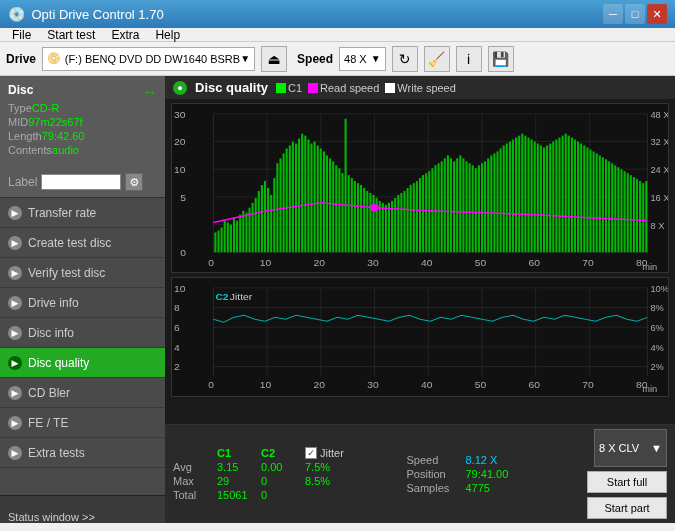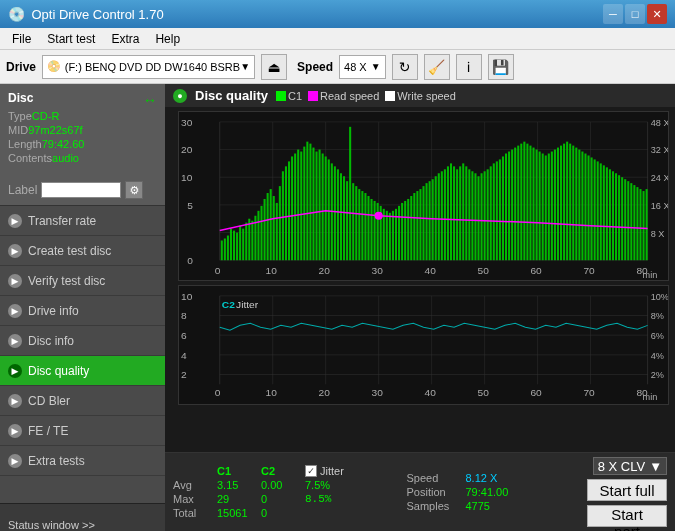--- a/index.html
+++ b/index.html
@@ -23,21 +23,21 @@
       display: flex; align-items: center; justify-content: center;
       font-size: 11px; cursor: pointer; border-radius: 2px;
       background: rgba(255,255,255,0.2);
       color: white;
     }
     .titlebar-btn.close { background: #c0392b; }
 
     
     .menubar {
       background: #f0f0f0;
-      height: 22px;
+      height: 14px;
       display: flex;
       align-items: center;
       padding: 0 4px;
       border-bottom: 1px solid #ccc;
     }
     .menubar-item {
       padding: 2px 8px;
       cursor: pointer;
       font-size: 12px;
     }
@@ -188,21 +188,20 @@
     .legend-dot { width: 10px; height: 10px; }
     .legend-text { color: #ccc; }
 
     
     .charts-area {
       flex: 1;
       padding: 4px 6px;
       display: flex;
       flex-direction: column;
       gap: 4px;
-      margin-left: 7px;
     }
 
     .chart-container {
       position: relative;
       background: #111;
       border: 1px solid #333;
       flex: 1;
     }
 
     .chart-svg { width: 100%; height: 100%; }
@@ -235,29 +234,29 @@
     .right-stats {
       display: flex; flex-direction: column; gap: 2px; margin-left: auto;
     }
 
     
     .right-controls {
       display: flex; flex-direction: column; gap: 4px; align-items: flex-end;
     }
     .speed-dropdown {
       background: #444; border: 1px solid #666;
-      color: white; font-size: 13px;
-      height: 18px; padding: 0 4px;
-      display: flex; align-items: center; gap: 4px;
+      color: white; font-size: 11px;
+      height: 38px; padding: 0 4px;
+      display: flex; align-items: center; gap: 12px;
     }
     .action-btn {
       background: #e8e8e8;
       border: 1px solid #aaa;
       height: 22px; padding: 0 10px;
-      font-size: 15px; cursor: pointer;
+      font-size: 11px; cursor: pointer;
       width: 80px;
     }
   </style>
 </head>
 <body>
 
 <div class="titlebar">
   <div class="titlebar-left">
     <span style="margin-right:6px; font-size:14px;">💿</span>
     <span>Opti Drive Control 1.70</span>
@@ -656,21 +655,21 @@
         <div class="stats-row">
           <span style="color:#aaa; width:40px;">Avg</span>
           <span style="color:#00ee00; width:40px;">3.15</span>
           <span style="color:#00ee00; width:40px;">0.00</span>
           <span style="color:#00ee00; width:40px;">7.5%</span>
         </div>
         <div class="stats-row">
           <span style="color:#aaa; width:40px;">Max</span>
           <span style="color:#00ee00; width:40px;">29</span>
           <span style="color:#00ee00; width:40px;">0</span>
-          <span style="color:#00ee00; width:40px;font-family:Liberation Mono, monospace;">8.5%</span>
+          <span style="color:#00ee00; width:40px;">8.5%</span>
         </div>
         <div class="stats-row">
           <span style="color:#aaa; width:40px;">Total</span>
           <span style="color:#00ee00; width:40px;">15061</span>
           <span style="color:#00ee00; width:40px;">0</span>
         </div>
       </div>
 
       <div class="right-stats">
         <div class="stats-row">

